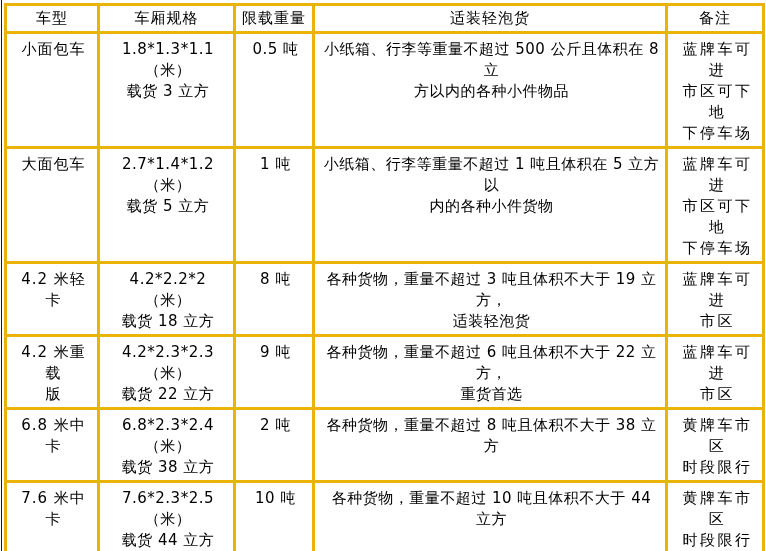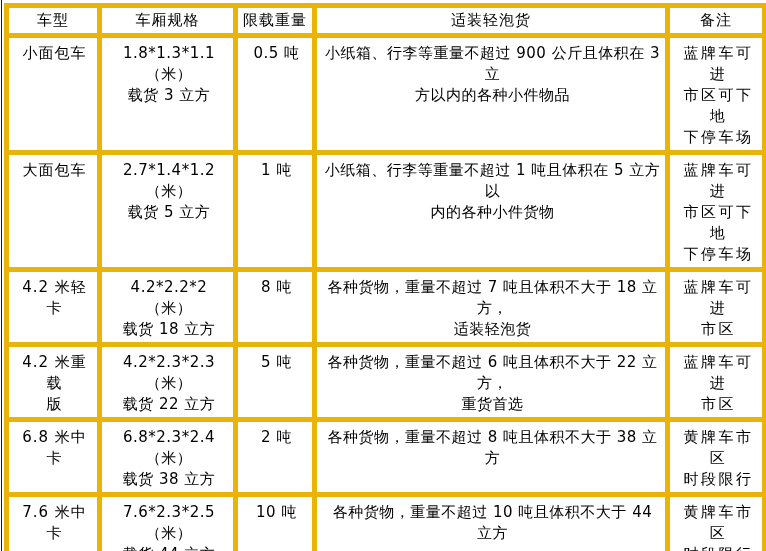--- a/index.html
+++ b/index.html
@@ -21,21 +21,21 @@
   }
 
   table.vehicle-table {
     position: absolute;
     left: 4px; top: 3px;
     width: 758px;
     border-collapse: collapse;
     table-layout: fixed;
   }
   .vehicle-table th, .vehicle-table td {
-    border: 5px solid #eab308;
+    border: 3px solid #eab308;
     font-size: 15px;
     line-height: 21px;
     vertical-align: top;
     white-space: pre-line;
     overflow: hidden;
   }
   .vehicle-table th {
     font-weight: normal;
     text-align: center;
     vertical-align: middle;
@@ -72,21 +72,21 @@
       <th>限载重量</th>
       <th>适装轻泡货</th>
       <th>备注</th>
     </tr>
 
     <tr style="height:72px">
       <td class="model-cell">小面包车</td>
       <td class="spec-cell">1.8*1.3*1.1（米）
 载货 3 立方</td>
       <td class="load-cell">0.5 吨</td>
-      <td class="cargo-cell">小纸箱、行李等重量不超过 900 公斤且体积在 3 立
+      <td class="cargo-cell">小纸箱、行李等重量不超过 500 公斤且体积在 8 立
 方以内的各种小件物品</td>
       <td class="note-cell">蓝牌车可进
 市区可下地
 下停车场</td>
     </tr>
 
     <tr style="height:65px">
       <td class="model-cell">大面包车</td>
       <td class="spec-cell">2.7*1.4*1.2（米）
 载货 5 立方</td>
@@ -97,32 +97,32 @@
 市区可下地
 下停车场</td>
     </tr>
 
 
     <tr style="height:44px">
       <td class="model-cell">4.2 米轻卡</td>
       <td class="spec-cell">4.2*2.2*2（米）
 载货 18 立方</td>
       <td class="load-cell">8 吨</td>
-      <td class="cargo-cell">各种货物，重量不超过 7 吨且体积不大于 18 立方，
+      <td class="cargo-cell">各种货物，重量不超过 3 吨且体积不大于 19 立方，
 适装轻泡货</td>
       <td class="note-cell">蓝牌车可进
 市区</td>
     </tr>
 
     <tr style="height:45px">
       <td class="model-cell">4.2 米重载
 版</td>
       <td class="spec-cell">4.2*2.3*2.3（米）
 载货 22 立方</td>
-      <td class="load-cell">5 吨</td>
+      <td class="load-cell">9 吨</td>
       <td class="cargo-cell">各种货物，重量不超过 6 吨且体积不大于 22 立方，
 重货首选</td>
       <td class="note-cell">蓝牌车可进
 市区</td>
     </tr>
 
     <tr style="height:48px">
       <td class="model-cell">6.8 米中卡</td>
       <td class="spec-cell">6.8*2.3*2.4（米）
 载货 38 立方</td>

